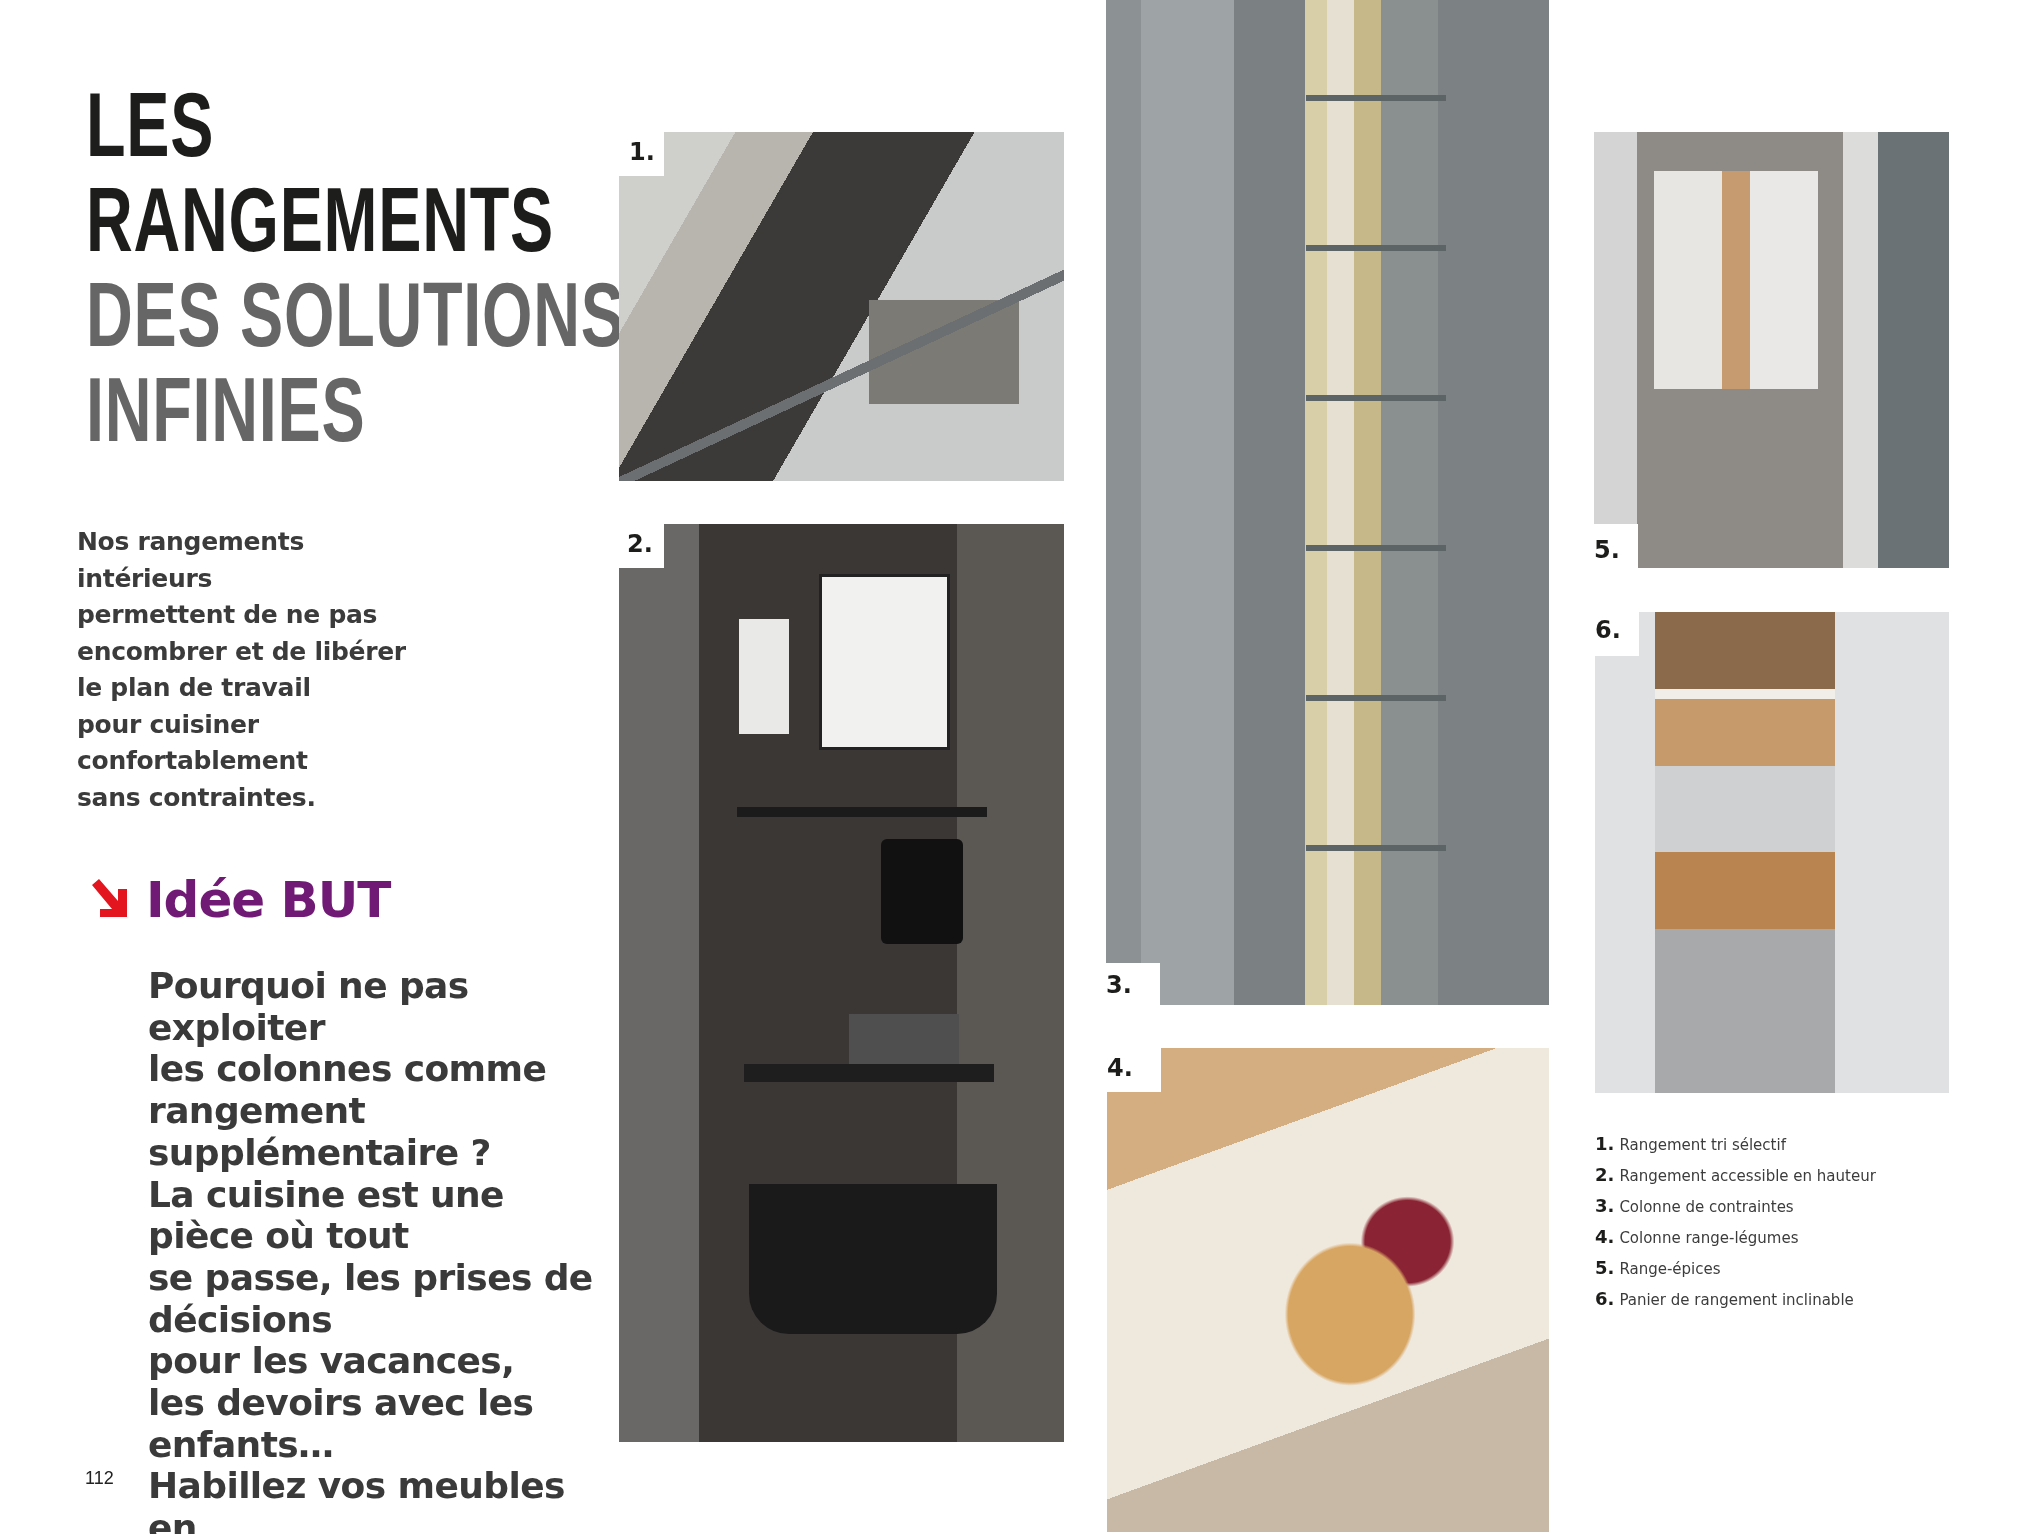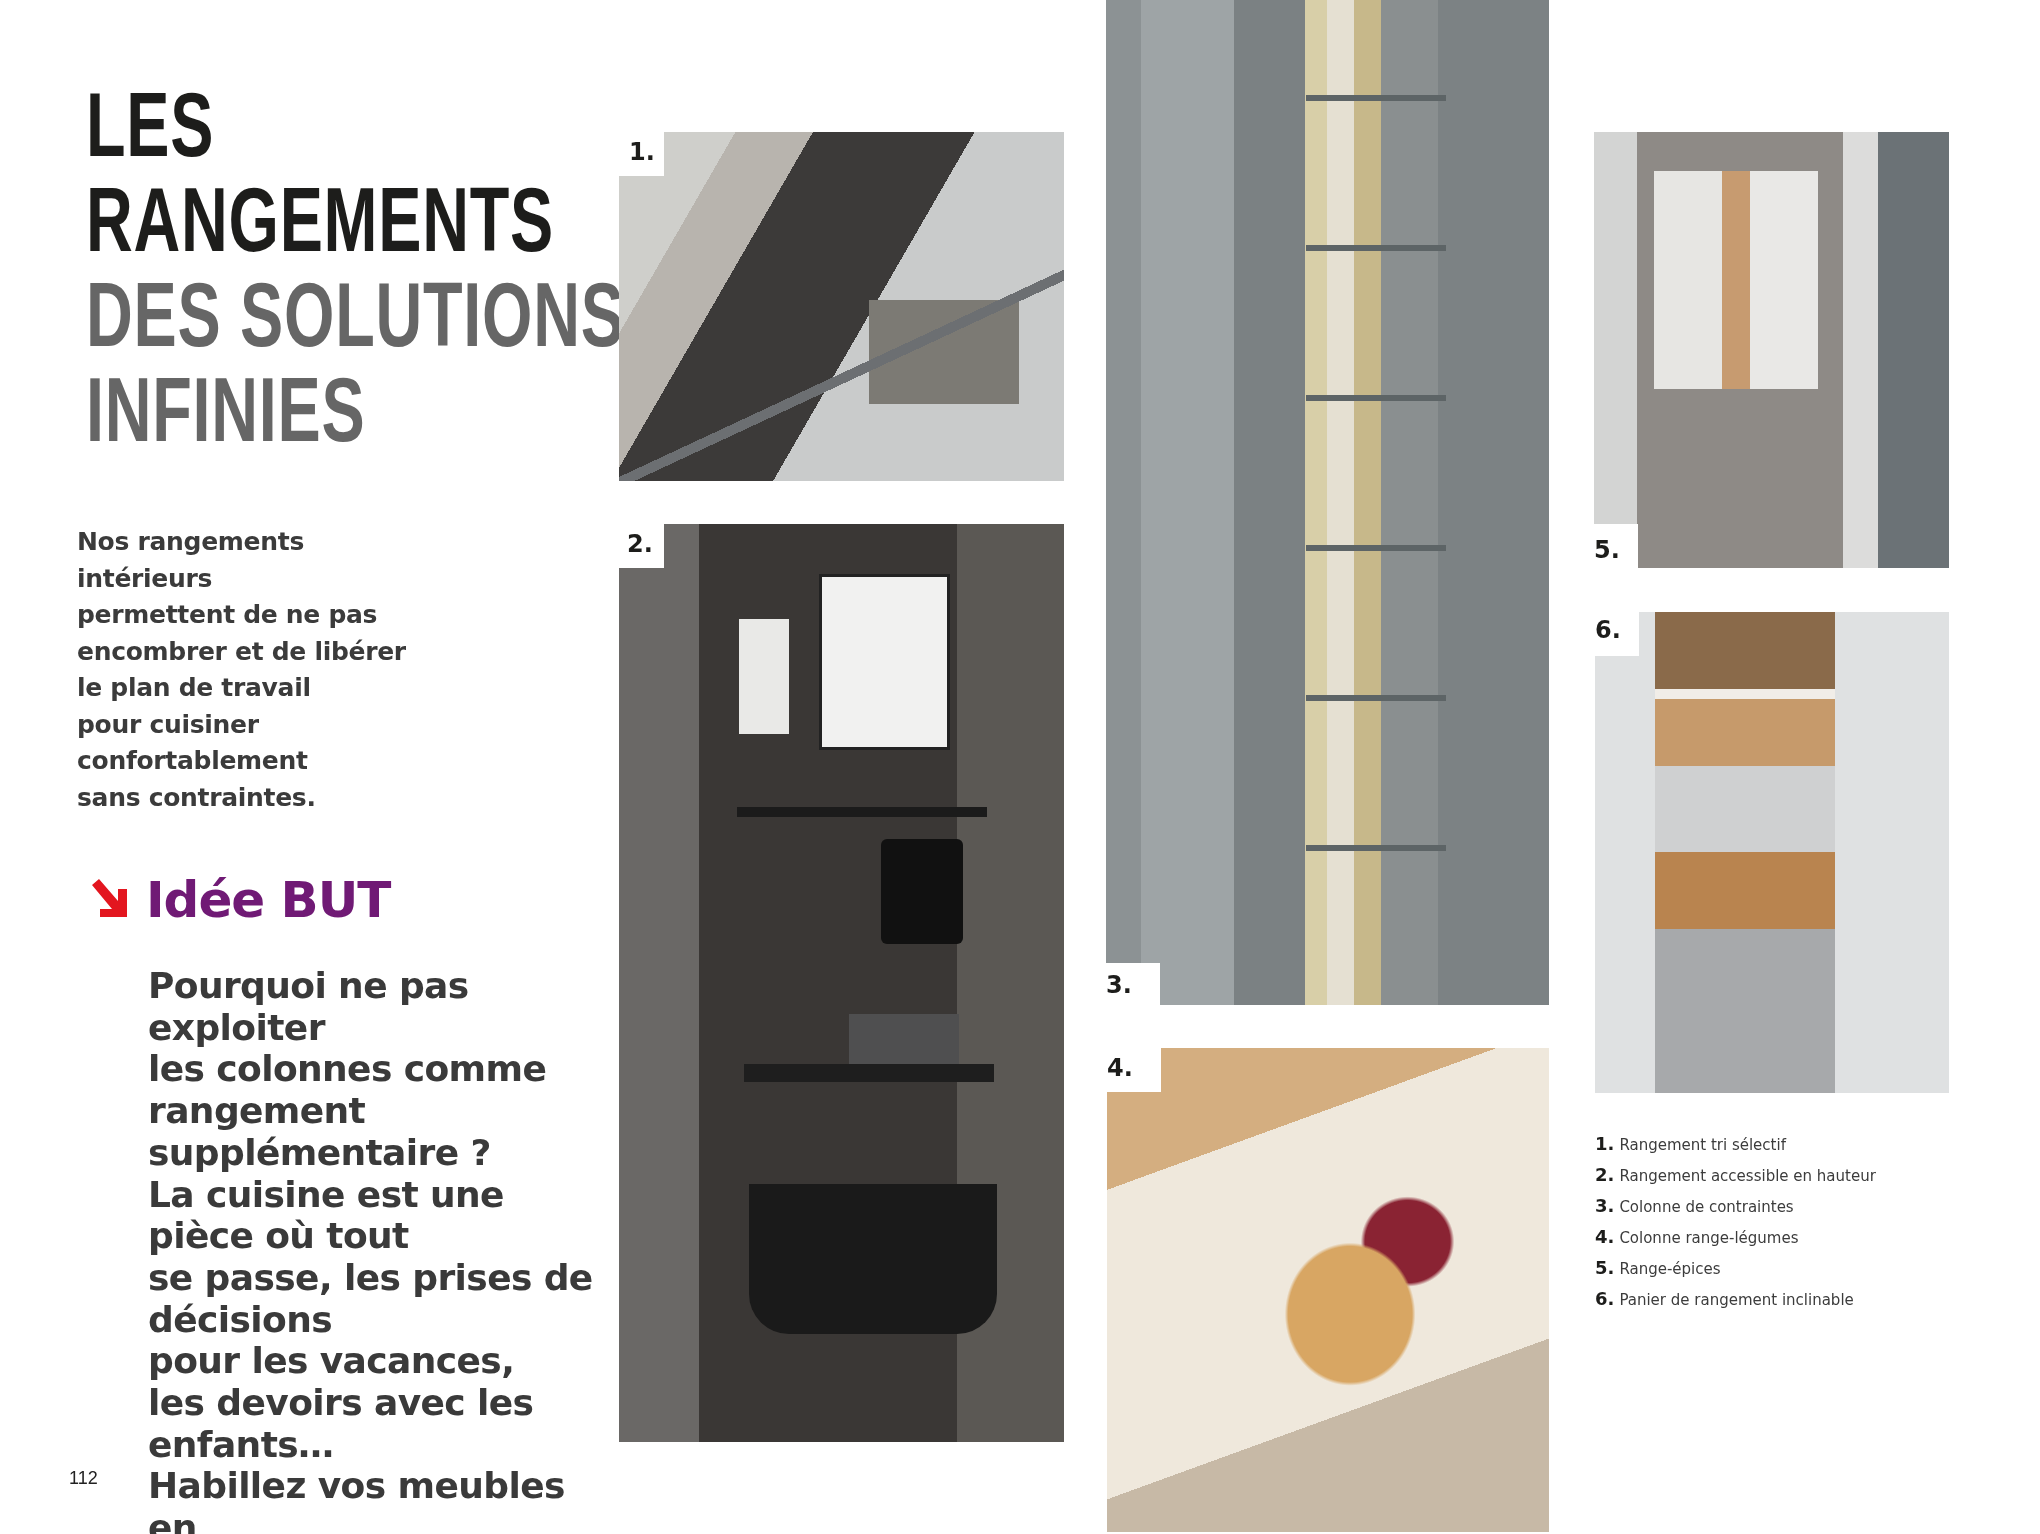--- a/index.html
+++ b/index.html
@@ -13,21 +13,21 @@
   .title .grey { color: #666666; }
 
   .intro { left: 77px; top: 524px; width: 420px; font-family: "DejaVu Sans", sans-serif; font-weight: bold; font-size: 25px; line-height: 36.5px; color: #3b3b3b; white-space: pre-line; letter-spacing: -0.3px; }
 
   .idee { left: 90px; top: 872px; height: 56px; display: flex; align-items: center; color: #701a75; }
   .idee .arrow { width: 40px; height: 46px; margin-right: 16px; }
   .idee .label { font-family: "DejaVu Sans", sans-serif; font-weight: bold; font-size: 50px; letter-spacing: -1px; }
 
   .idee-body { left: 148px; top: 965px; width: 470px; font-family: "DejaVu Sans", sans-serif; font-weight: bold; font-size: 36px; line-height: 41.7px; color: #3a3a3a; white-space: pre-line; letter-spacing: -0.6px; }
 
-  .page-num { left: 69px; top: 1468px; font-family: "Liberation Sans", sans-serif; font-size: 18px; color: #222; }
+  .page-num { left: 85px; top: 1468px; font-family: "Liberation Sans", sans-serif; font-size: 18px; color: #222; }
 
   
   .photo { position: absolute; overflow: hidden; }
   .notch { position: absolute; background: #fff; width: 45px; height: 44px; }
   .notch-label { position: absolute; font-family: "DejaVu Sans", sans-serif; font-weight: bold; font-size: 24px; color: #1d1d1b; }
 
   #p1 { left: 619px; top: 132px; width: 445px; height: 349px;
         background:
           linear-gradient(155deg, transparent 0 62%, #6c6f72 62% 64%, transparent 64%),
           linear-gradient(180deg, transparent 0 48%, #7c7a74 48% 78%, transparent 78%) 250px 0/150px 100% no-repeat,

